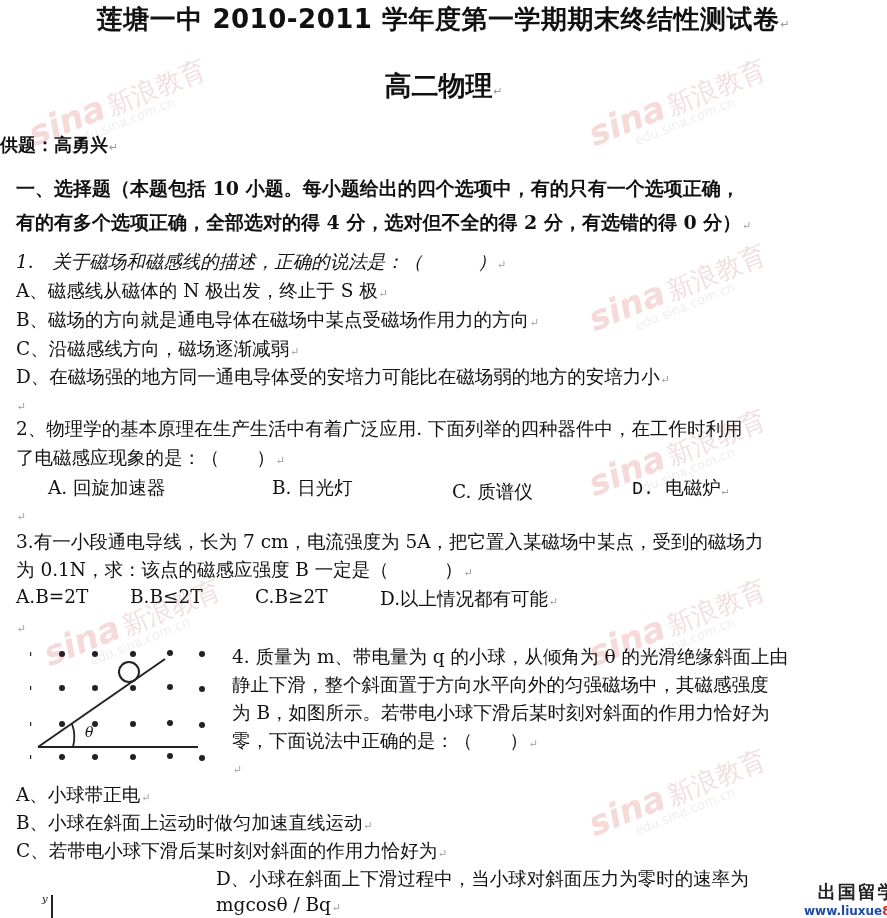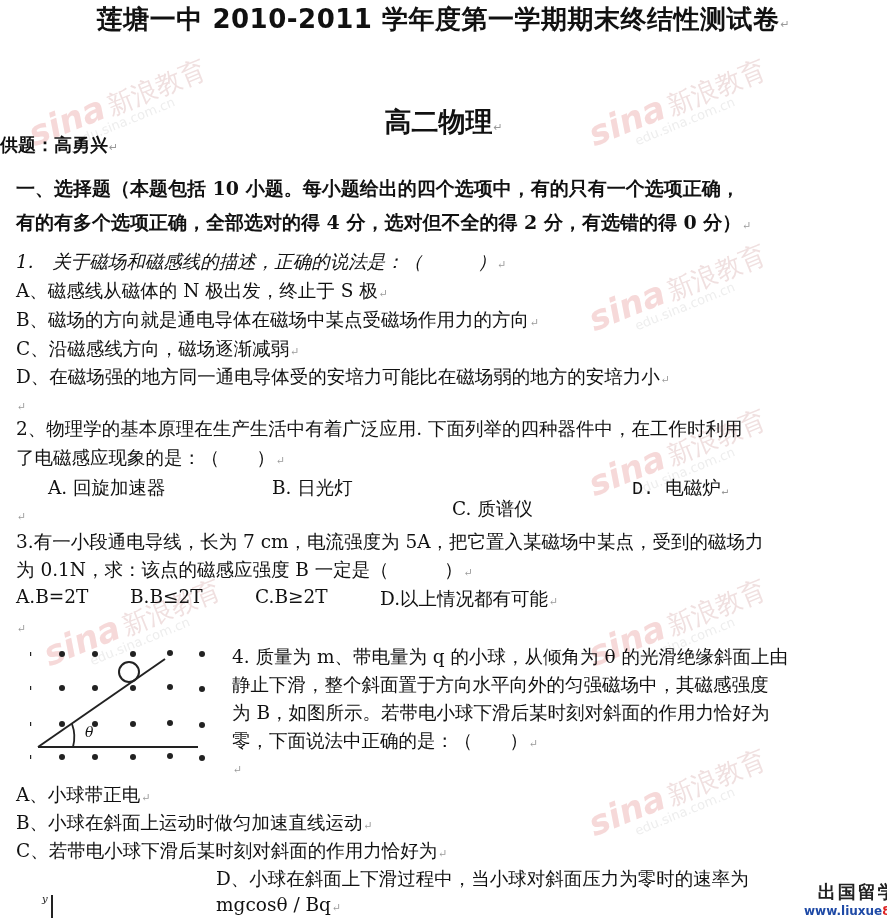--- a/index.html
+++ b/index.html
@@ -3,21 +3,21 @@
 <meta charset="utf-8">
 <style>
   html, body { margin:0; padding:0; background:#ffffff; }
   body { width:887px; height:918px; position:relative; overflow:hidden; color:#111; }
   .sans { font-family: "DejaVu Sans", "Liberation Sans", sans-serif; }
   .serif { font-family: "DejaVu Serif", "Liberation Serif", serif; }
   .abs { position:absolute; white-space:nowrap; }
   .mark { color:#999; font-size:11px; font-weight:normal; margin-left:1px; }
 
   .title { left:0; width:887px; text-align:center; top:2px; font-size:26px; font-weight:bold; letter-spacing:0.5px; }
-  .subtitle { left:0; width:887px; text-align:center; top:68px; font-size:27px; font-weight:bold;margin-top:36px; }
+  .subtitle { left:0; width:887px; text-align:center; top:68px; font-size:27px; font-weight:bold; }
   .author { left:0; width:887px; text-align:left; top:133px; font-size:18px; font-weight:bold; }
 
   .section { left:16px; font-size:19px; font-weight:bold; }
   .line { left:16px; font-size:18.5px; }
   .line2 { font-size:18.5px; }
 
   .watermark { position:absolute; color:#f2dede; pointer-events:none; transform:rotate(-22deg); font-weight:bold; }
   .watermark .logo { font-size:34px; font-style:italic; color:#f6d9d9; }
   .watermark .cn { font-size:26px; color:#f0e0e0; font-weight:normal; margin-left:4px; }
   .watermark .url { display:block; font-size:13px; color:#eee; font-weight:normal; margin-left:40px; margin-top:-6px; }
@@ -50,21 +50,21 @@
 <div class="abs line serif" style="top:278px;"><span>A、磁感线从磁体的 N 极出发，终止于 S 极</span><span class="mark">↵</span></div>
 <div class="abs line serif" style="top:307px;"><span>B、磁场的方向就是通电导体在磁场中某点受磁场作用力的方向</span><span class="mark">↵</span></div>
 <div class="abs line serif" style="top:336px;"><span>C、沿磁感线方向，磁场逐渐减弱</span><span class="mark">↵</span></div>
 <div class="abs line serif" style="top:364px;"><span>D、在磁场强的地方同一通电导体受的安培力可能比在磁场弱的地方的安培力小</span><span class="mark">↵</span></div>
 <div class="abs line serif" style="top:393px;"><span class="mark">↵</span></div>
 
 <div class="abs line serif" style="top:416px;">2、物理学的基本原理在生产生活中有着广泛应用. 下面列举的四种器件中，在工作时利用</div>
 <div class="abs line serif" style="top:445px;"><span>了电磁感应现象的是：（　　）</span><span class="mark">↵</span></div>
 <div class="abs line2 serif" style="top:475px;left:48px;">A. 回旋加速器</div>
 <div class="abs line2 serif" style="top:475px;left:272px;">B. 日光灯</div>
-<div class="abs line2 serif" style="top:496px;left:452px;">C. 质谱仪</div>
+<div class="abs line2 serif" style="top:479px;left:452px;">C. 质谱仪</div>
 <div class="abs line2 serif" style="top:475px;left:632px;font-family:Liberation Mono, monospace;"><span>D. 电磁炉</span><span class="mark">↵</span></div>
 <div class="abs line serif" style="top:503px;"><span class="mark">↵</span></div>
 
 <div class="abs line serif" style="top:529px;">3.有一小段通电导线，长为 7 cm，电流强度为 5A，把它置入某磁场中某点，受到的磁场力</div>
 <div class="abs line serif" style="top:557px;"><span>为 0.1N，求：该点的磁感应强度 B 一定是（　　　）</span><span class="mark">↵</span></div>
 <div class="abs line2 serif" style="top:586px;left:16px;">A.B=2T</div>
 <div class="abs line2 serif" style="top:586px;left:130px;">B.B≤2T</div>
 <div class="abs line2 serif" style="top:586px;left:255px;">C.B≥2T</div>
 <div class="abs line2 serif" style="top:586px;left:380px;"><span>D.以上情况都有可能</span><span class="mark">↵</span></div>
 <div class="abs line serif" style="top:615px;"><span class="mark">↵</span></div>

